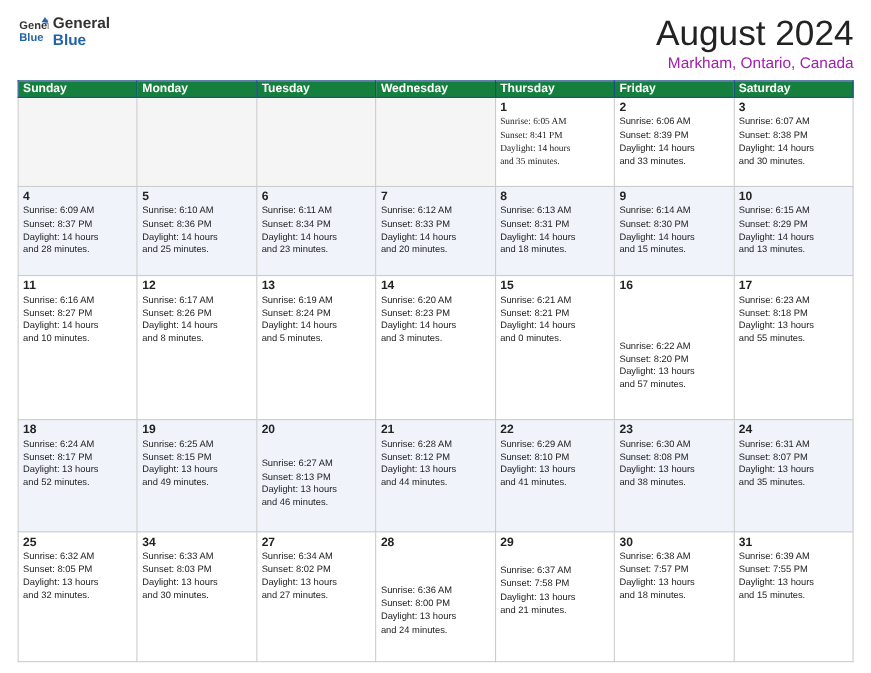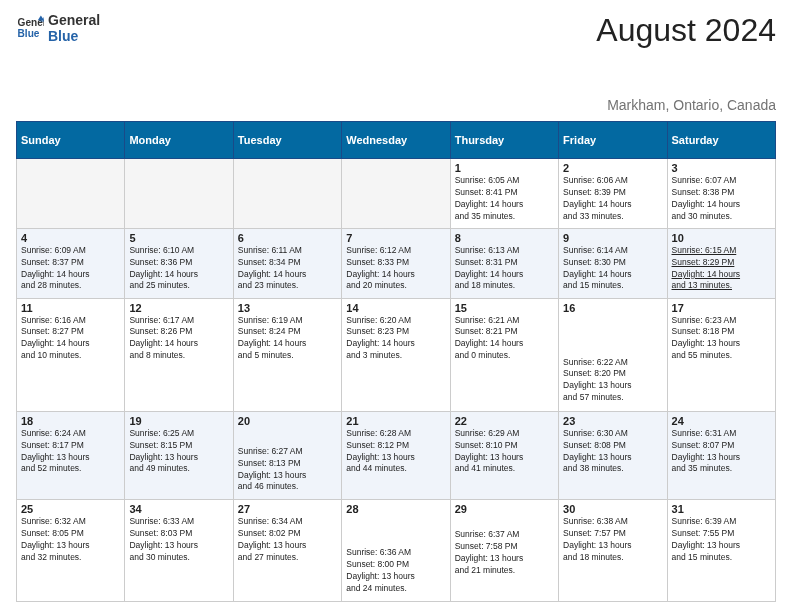--- a/index.html
+++ b/index.html
@@ -35,36 +35,35 @@
     .title-block {
       text-align: right;
     }
     .main-title {
       font-size: 32px;
       font-weight: normal;
       color: #222;
     }
     .sub-title {
       font-size: 14px;
-      color: #737373;
-      margin-top: 48px;
+      color: #a21caf;
     }
     .calendar {
       flex: 1;
       border: 1px solid #ccc;
       border-collapse: collapse;
       width: 100%;
       table-layout: fixed;
     }
     .calendar th {
-      background: #0369a1;
+      background: #15803d;
       color: #fff;
       font-size: 11px;
       font-weight: bold;
-      padding: 12px 4px;
+      padding: 1px 4px;
       border: 1px solid #1a4a88;
       text-align: left;
     }
     .calendar td {
       border: 1px solid #ccc;
       vertical-align: top;
       padding: 3px 4px;
       font-size: 9px;
       color: #222;
       background: #fff;
@@ -124,21 +123,21 @@
       </tr>
     </thead>
     <tbody id="calendar-body">
     <tr>
           <td class="other-month"></td>
           <td class="other-month"></td>
           <td class="other-month"></td>
           <td class="other-month"></td>
           <td>
             <span class="day-number">1</span>
-            <div class="day-info" style="white-space: pre-line;">Sunrise: 6:05 AM
+            <div class="day-info" style="white-space: pre-line; font-family: Liberation Serif, serif;">Sunrise: 6:05 AM
 Sunset: 8:41 PM
 Daylight: 14 hours
 and 35 minutes.</div>
           </td>
           <td>
             <span class="day-number">2</span>
             <div class="day-info" style="white-space: pre-line;">Sunrise: 6:06 AM
 Sunset: 8:39 PM
 Daylight: 14 hours
 and 33 minutes.</div>
@@ -189,21 +188,21 @@
           </td>
           <td>
             <span class="day-number">9</span>
             <div class="day-info" style="white-space: pre-line;">Sunrise: 6:14 AM
 Sunset: 8:30 PM
 Daylight: 14 hours
 and 15 minutes.</div>
           </td>
           <td>
             <span class="day-number">10</span>
-            <div class="day-info" style="white-space: pre-line; text-decoration: underline;">Sunrise: 6:15 AM
+            <div class="day-info" style="white-space: pre-line;">Sunrise: 6:15 AM
 Sunset: 8:29 PM
 Daylight: 14 hours
 and 13 minutes.</div>
           </td>
         </tr>
         <tr>
           <td>
             <span class="day-number">11</span>
             <div class="day-info" style="white-space: pre-line;">Sunrise: 6:16 AM
 Sunset: 8:27 PM

